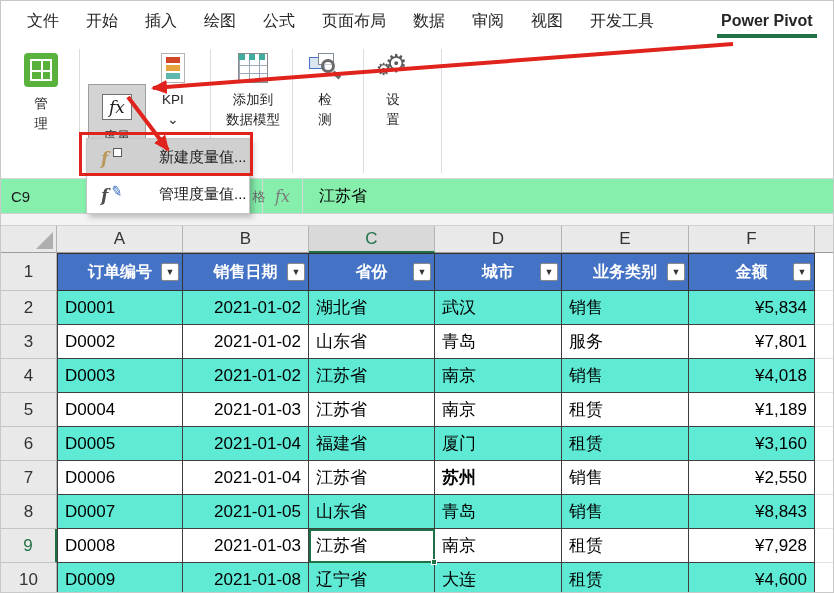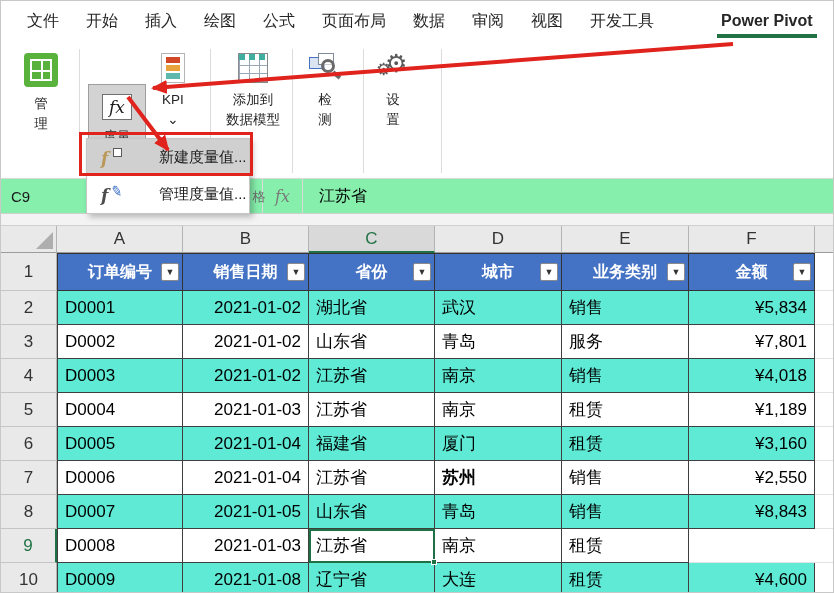--- a/index.html
+++ b/index.html
@@ -317,20 +317,21 @@
         <div class="dcell ar" style="width: 126px;">¥8,843</div>
         <div class="ghost" style="flex: 1 1 0%;"></div>
       </div>
       <div class="grow drow">
         <div class="rowhdr sel">9</div>
         <div class="dcell first" style="width: 126px;">D0008</div>
         <div class="dcell ar" style="width: 126px;">2021-01-03</div>
         <div class="dcell selcell" style="width: 126px;">江苏省<div class="handle"></div></div>
         <div class="dcell" style="width: 127px;">南京</div>
         <div class="dcell" style="width: 127px;">租赁</div>
+        <div class="dcell ar" style="width: 126px;">¥7,928</div>
         <div class="ghost" style="flex: 1 1 0%;"></div>
       </div>
       <div class="grow drow band">
         <div class="rowhdr">10</div>
         <div class="dcell first" style="width: 126px;">D0009</div>
         <div class="dcell ar" style="width: 126px;">2021-01-08</div>
         <div class="dcell" style="width: 126px;">辽宁省</div>
         <div class="dcell" style="width: 127px;">大连</div>
         <div class="dcell" style="width: 127px;">租赁</div>
         <div class="dcell ar" style="width: 126px;">¥4,600</div>

